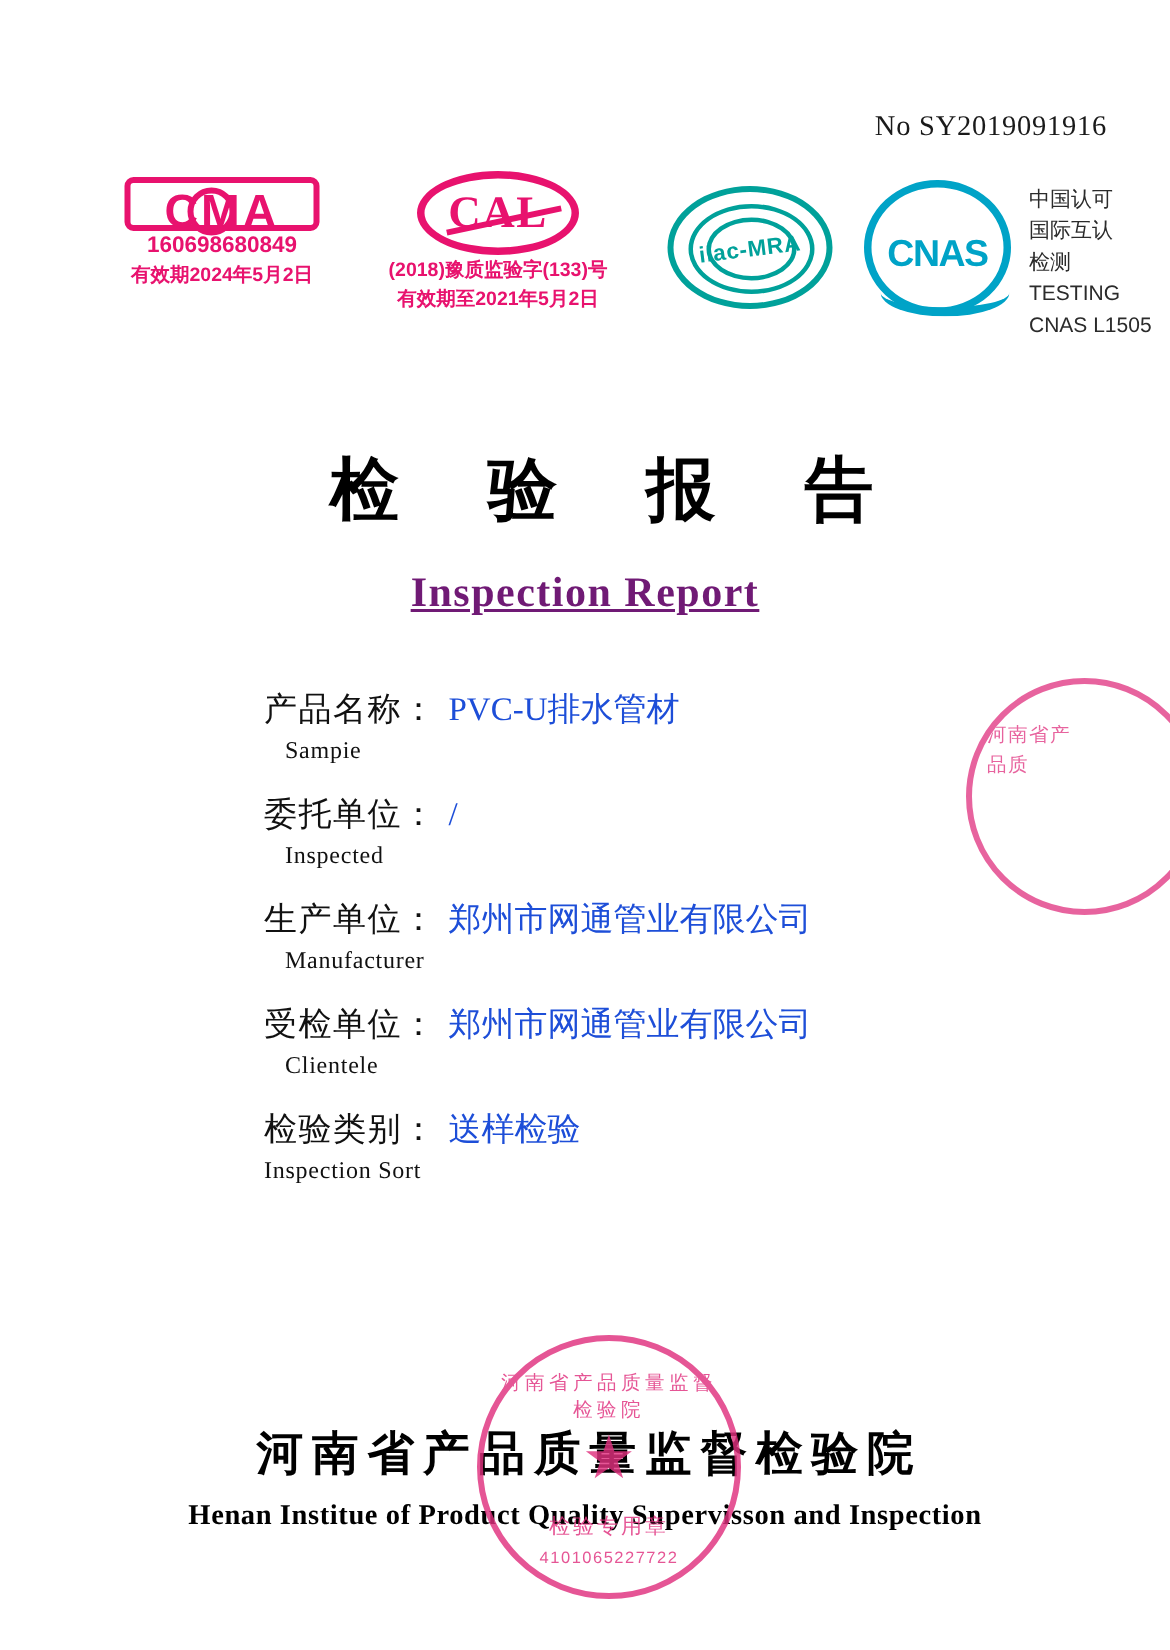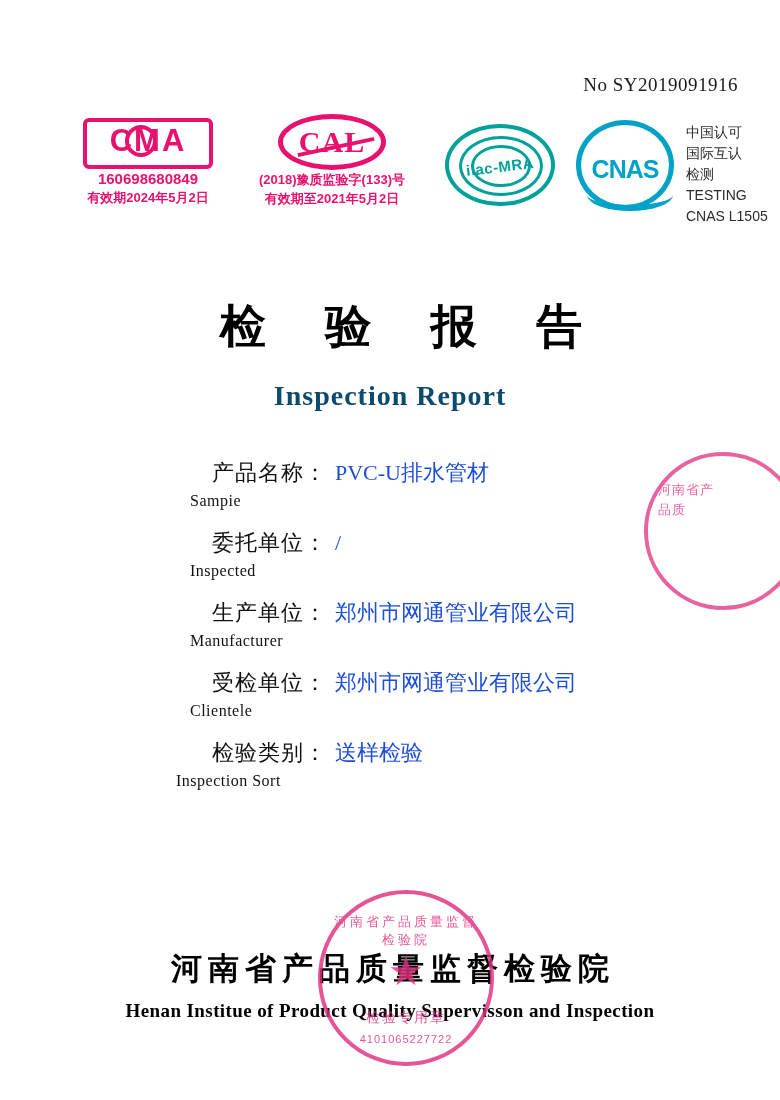--- a/index.html
+++ b/index.html
@@ -37,21 +37,21 @@
   }
   .mark {
     position: absolute;
     text-align: center;
   }
 
   
   .mark-cma { left: 8px; top: 0; width: 140px; }
   .cma-box {
     width: 130px;
-    height: 51px;
+    height: 36px;
     border: 4px solid #e8126e;
     border-radius: 6px;
     margin: 0 auto;
     position: relative;
     box-sizing: border-box;
   }
   .cma-text {
     font-family: "Liberation Sans", sans-serif;
     font-weight: bold;
     font-size: 31px;
@@ -204,21 +204,22 @@
   .title-en {
     position: absolute;
     top: 380px;
     left: 0;
     width: 780px;
     text-align: center;
     font-family: "Liberation Serif", serif;
     font-weight: bold;
     font-size: 28px;
     letter-spacing: 1px;
-    color: #0c4a6e;
+    color: #701a75;
+    text-decoration: underline;
   }
 
   
   .fields {
     position: absolute;
     top: 458px;
     left: 176px;
     width: 500px;
   }
   .field {
@@ -229,21 +230,20 @@
   .field-row {
     display: flex;
     align-items: baseline;
   }
   .field-label-cn {
     font-family: "Liberation Serif", serif;
     font-size: 22px;
     letter-spacing: 1px;
     color: #111;
     white-space: nowrap;
-    margin-left: 36px;
   }
   .field-value {
     font-family: "Liberation Serif", serif;
     font-size: 22px;
     color: #1d4ed8;
     margin-left: 8px;
     white-space: nowrap;
   }
   .field-label-en {
     font-family: "Liberation Serif", serif;

